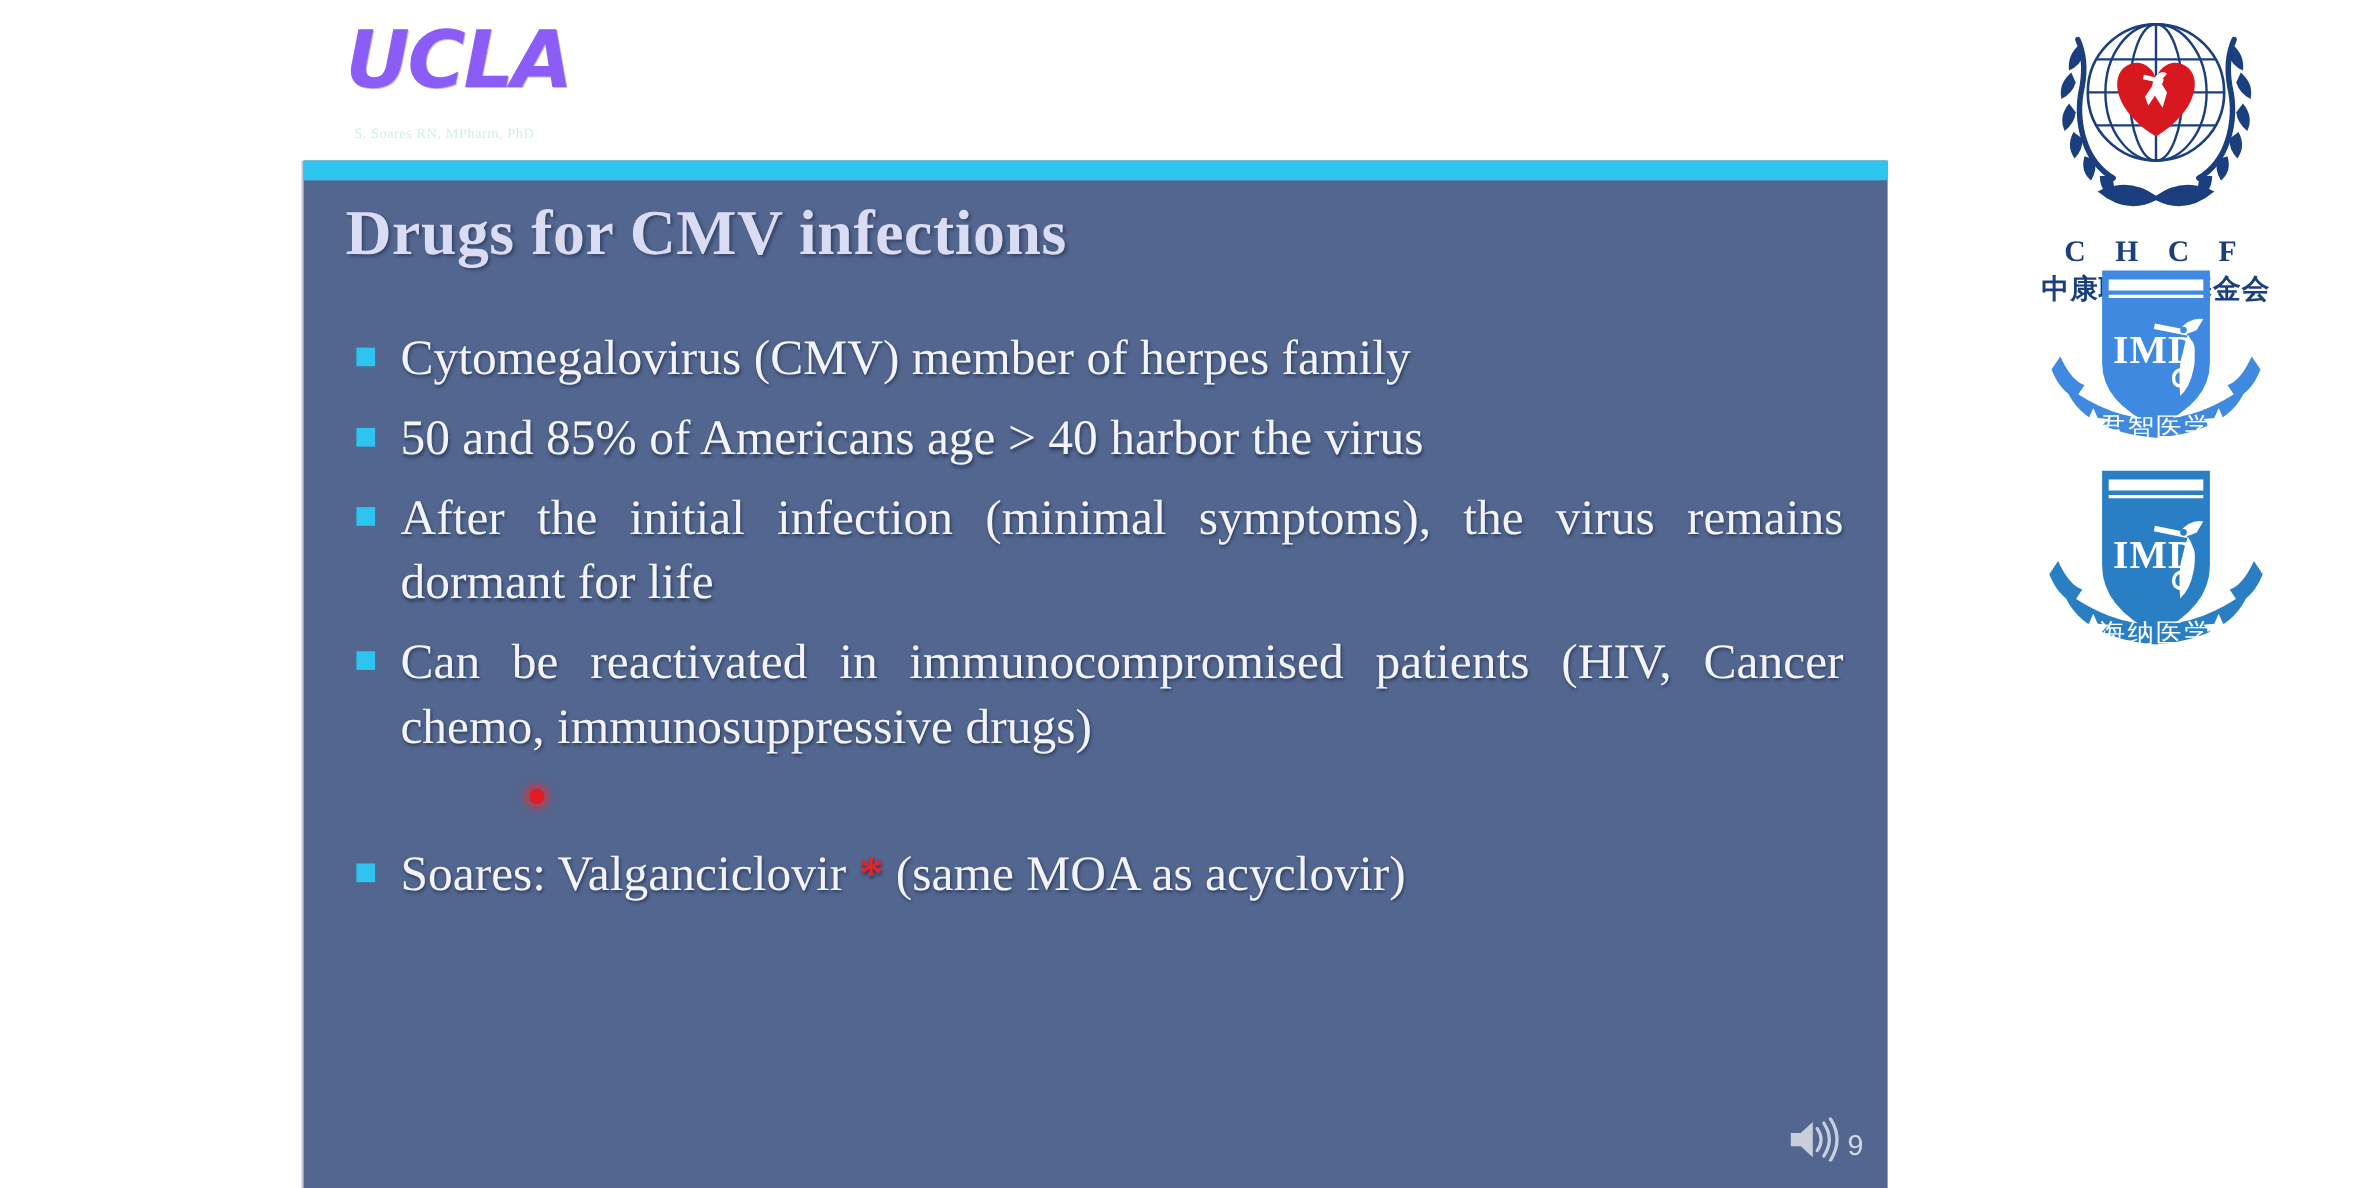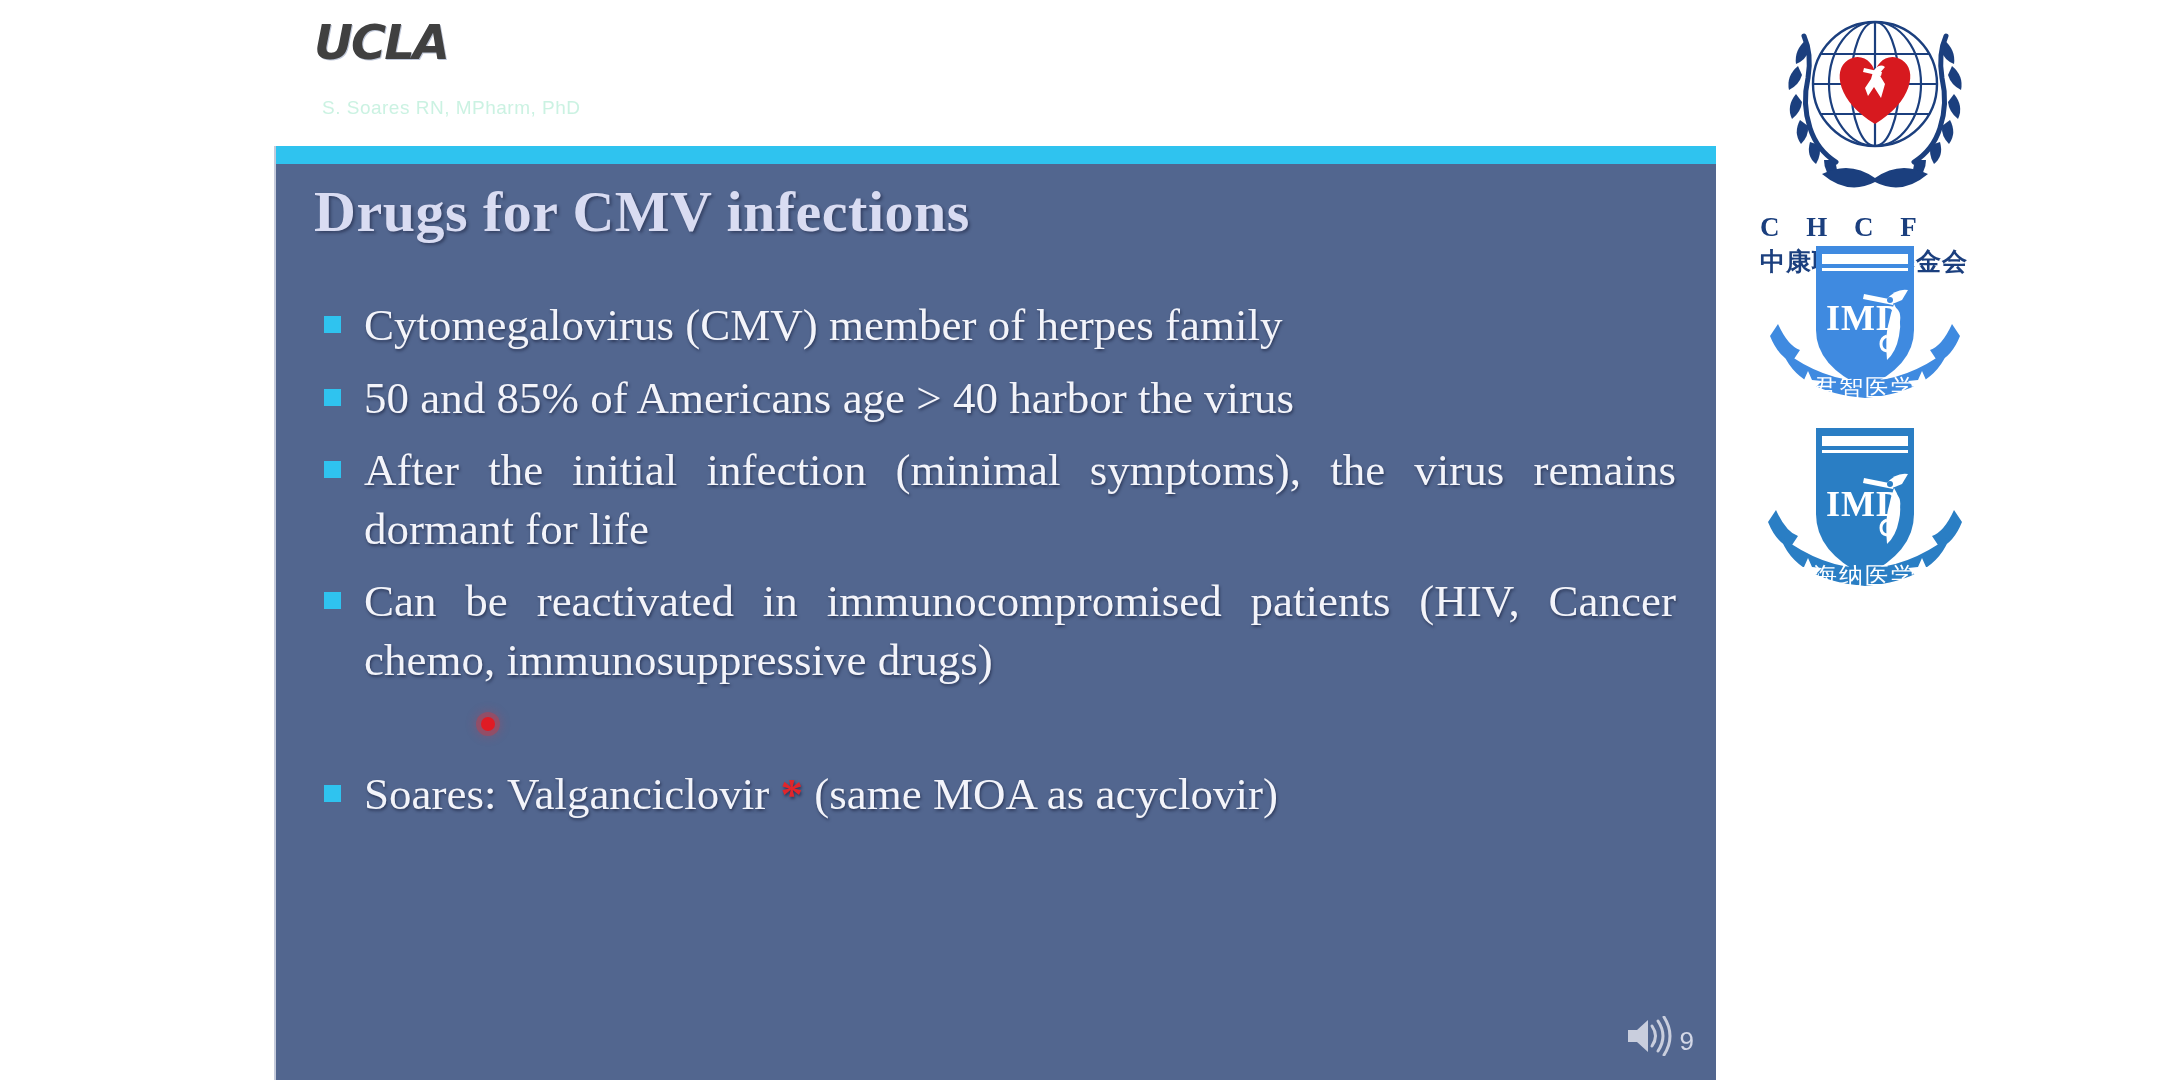--- a/index.html
+++ b/index.html
@@ -41,32 +41,32 @@
     width: 1440px;
     height: 150px;
   }
   #ucla-logo {
     position: absolute;
     left: 38px;
     top: 18px;
     font-family: "DejaVu Sans", sans-serif;
     font-weight: bold;
     font-style: italic;
-    font-size: 48px;
+    font-size: 72px;
     letter-spacing: -2px;
-    color: #404040;
+    color: #8b5cf6;
     line-height: 1;
     text-shadow: 1px 1px 0 rgba(65,88,140,0.35);
   }
   #author-line {
     position: absolute;
     left: 46px;
-    top: 97px;
-    font-family: Liberation Sans, sans-serif;
-    font-size: 19px;
+    top: 113px;
+    font-family: Liberation Serif, serif;
+    font-size: 13px;
     letter-spacing: 0.5px;
     color: rgba(130, 225, 185, 0.42);
     white-space: nowrap;
   }
 
   
   #slide {
     position: absolute;
     left: 276px;
     top: 146px;
@@ -206,21 +206,21 @@
     left: 1760px;
     top: 0;
     width: 400px;
     height: 1080px;
     background: #ffffff;
   }
   .logo-block {
     position: absolute;
     left: 0;
     width: 400px;
-    text-align: left;
+    text-align: center;
   }
   #logo-chcf { top: 6px; }
   #logo-imd1 { top: 238px; }
   #logo-imd2 { top: 418px; }
 
   .logo-caption-latin {
     font-family: "Liberation Serif", serif;
     font-weight: bold;
     font-size: 27px;
     letter-spacing: 10px;

